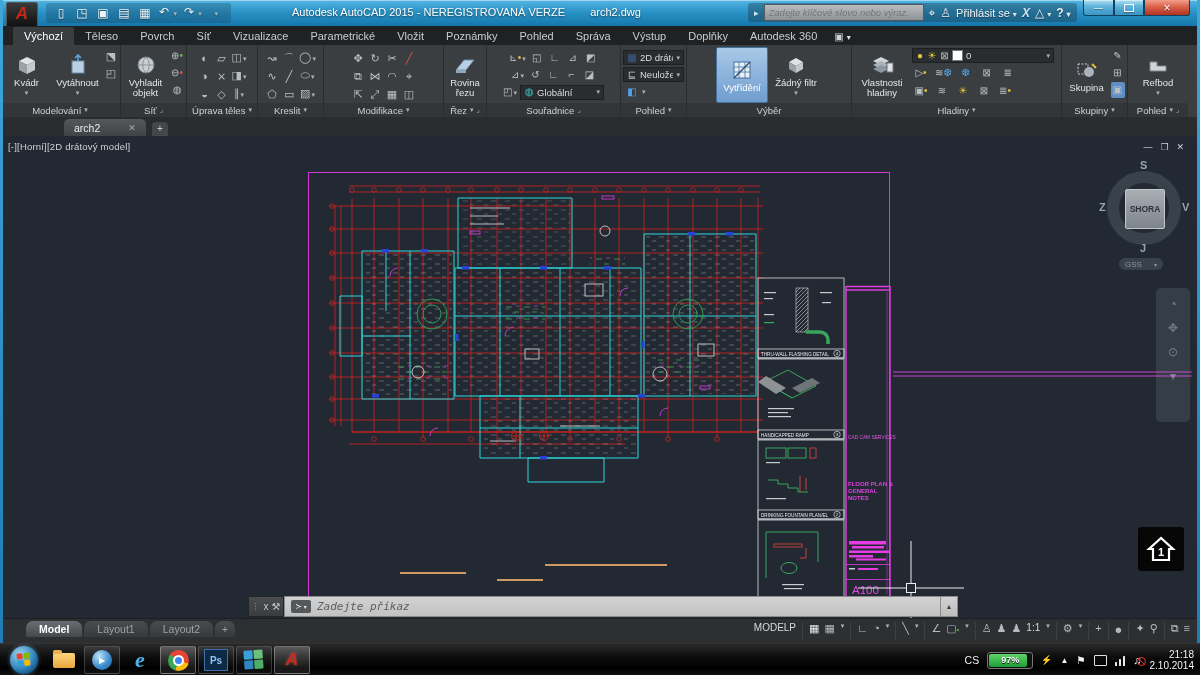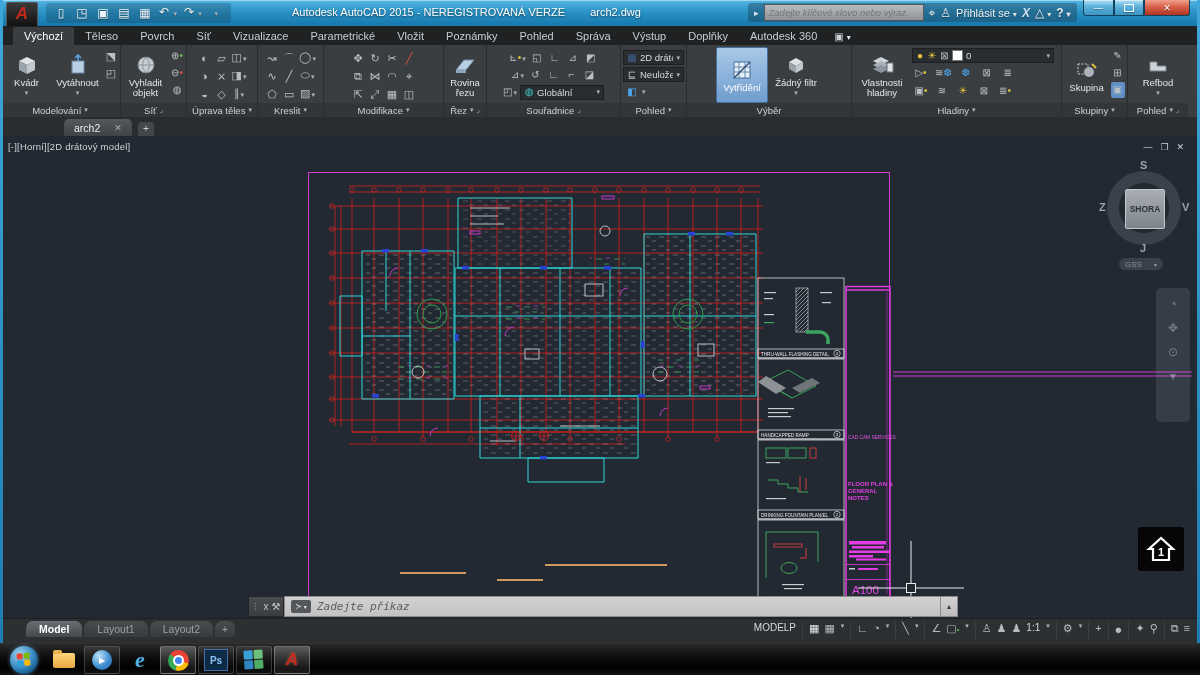--- a/index.html
+++ b/index.html
@@ -56,21 +56,21 @@
   .icaret{font-size:7px;color:#aeb3b6;margin-left:1px;}
   .combo{display:flex;align-items:center;height:15px;background:#2a2d2f;border:1px solid #1d1f21;color:#d9dcde;
     font-size:9.5px;padding:0 3px;gap:3px;box-sizing:border-box;}
   .combo .cv{flex:1;white-space:nowrap;overflow:hidden;}
   .combo .car{font-size:7px;color:#aeb3b6;}
   .swatch{width:9px;height:9px;background:#fff;display:inline-block;border:1px solid #777;}
   .chip-sel{background:#5f8fc4;border-radius:2px;}
   
   .doctabs{position:absolute;left:0;top:117px;width:1200px;height:19px;background:#2a2d2f;display:flex;align-items:flex-end;padding-left:64px;box-sizing:border-box;}
   .dtab{height:17px;background:linear-gradient(#55585b,#404345);border-radius:5px 5px 0 0;color:#eceeef;font-size:10.5px;
-    display:flex;align-items:center;gap:14px;padding:0 10px;}
+    display:flex;align-items:center;gap:28px;padding:0 10px;}
   .dtab .x{color:#a9adb0;font-size:9px;}
   .dplus{width:16px;height:14px;background:#44474a;border-radius:4px 4px 0 0;color:#c9cdd0;font-size:10px;text-align:center;line-height:14px;margin-left:6px;}
   
   .canvas{position:absolute;left:0;top:136px;width:1200px;height:482px;background:#222933;overflow:hidden;}
   .vp-label{position:absolute;left:8px;top:5px;font-size:9.5px;color:#ced3d6;letter-spacing:.2px;}
   .canvas-winbtns{position:absolute;right:16px;top:6px;color:#ced3d6;font-size:9px;display:flex;gap:8px;}
   .viewcube{position:absolute;left:1098px;top:26px;width:92px;height:92px;}
   .vc-ring{position:absolute;left:9px;top:9px;width:50px;height:50px;border:12px solid #39414b;border-radius:50%;}
   .vc-letter{position:absolute;color:#9aa2aa;font-size:11px;font-weight:bold;}
   .vc-face{position:absolute;left:27px;top:27px;width:38px;height:38px;background:linear-gradient(#a9aeb4,#7d848b);
@@ -884,14 +884,35 @@
           <i style="background:#3aa0d8;"></i>
             <i style="background:#6bc17c;"></i>
           <i style="background:#2f86c0;"></i>
             <i style="background:#4fae66;"></i>
         </span>
         </div>
       <div class="tile lit">
           <span class="acad-a">A</span>
         </div>
     </div>
+    <div class="tray">
+      <span class="t">CS</span>
+      <span class="battery">
+        <span class="fill"></span>
+        <span class="pct">97%</span>
+      </span>
+      <span class="t" style="font-size:9px;">⚡</span>
+      <span class="t" style="font-size:8px;">▲</span>
+      <span class="t">⚑</span>
+      <span style="width:11px;height:9px;border:1.5px solid #dde1e4;border-radius:1px;"></span>
+      <span class="sigbars">
+          <i style="height:4px;"></i>
+          <i style="height:7px;"></i>
+          <i style="height:10px;"></i>
+        </span>
+      <span class="mute">♫</span>
+      <div class="clock">
+        <div>21:18</div>
+        <div>2.10.2014</div>
+      </div>
+    </div>
   </div>
 </div>
 
 </body></html>

